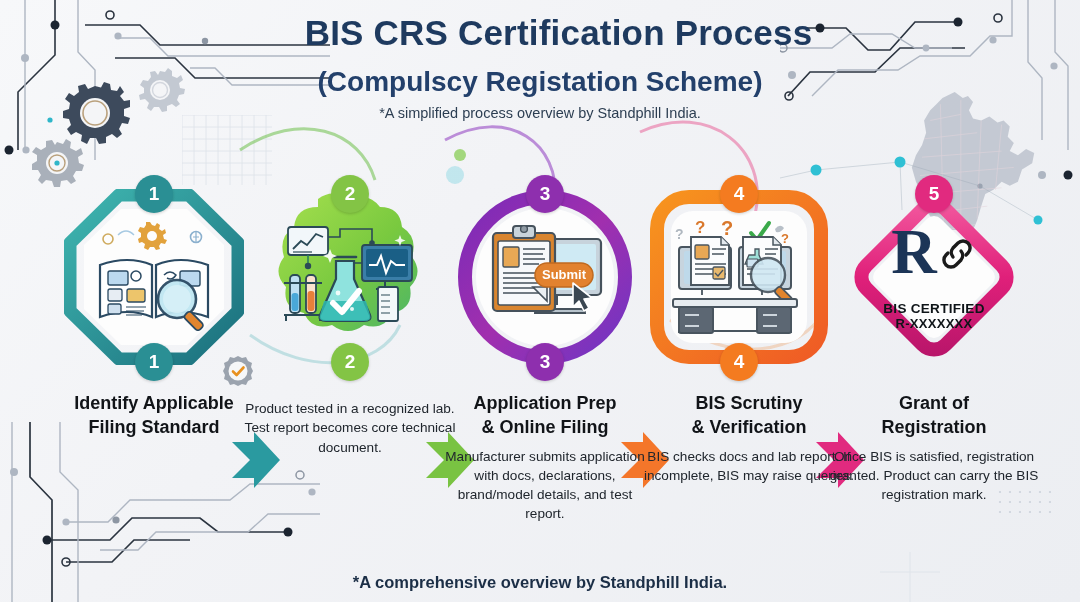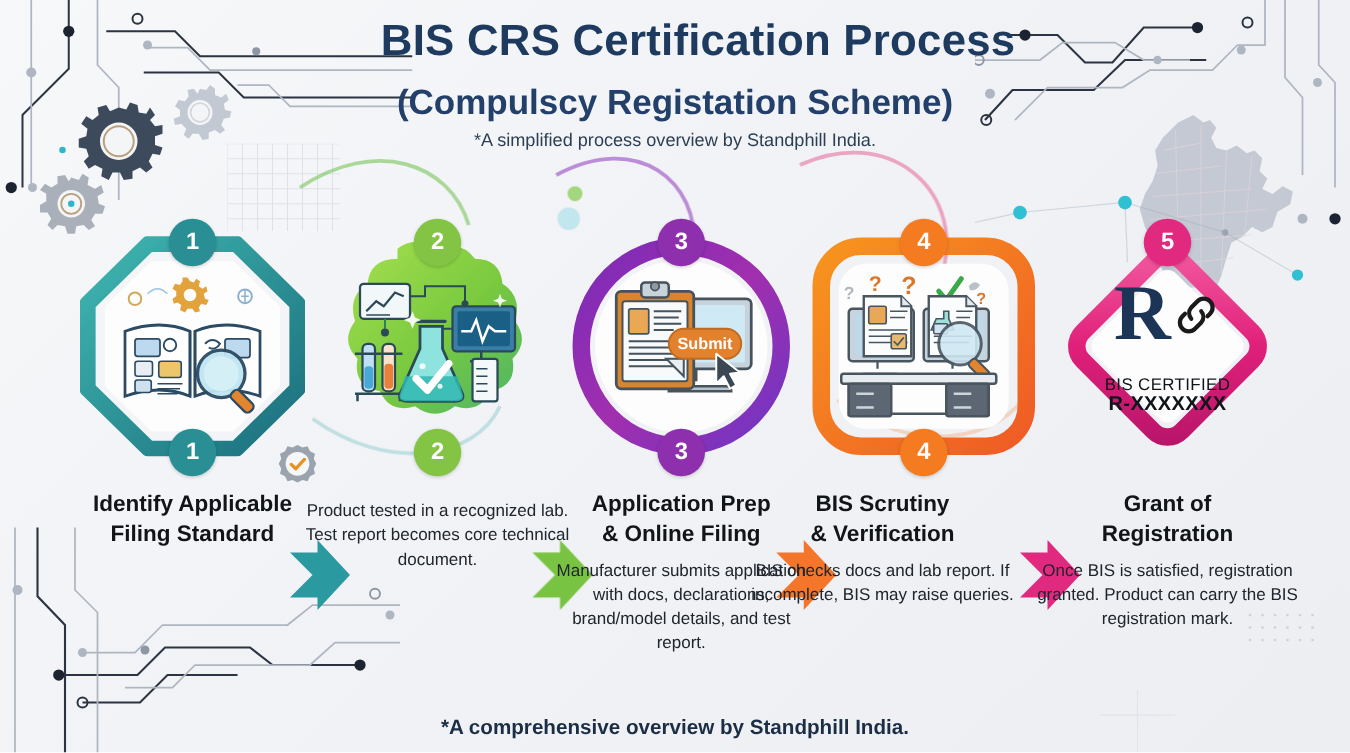--- a/index.html
+++ b/index.html
@@ -62,21 +62,21 @@
   .arrow-2 { left:426px; }
   .arrow-3 { left:621px; }
   .arrow-4 { left:816px; }
 
   
   .captions { position:absolute; top:392px; left:0; width:1080px; z-index:6; }
   .caption { position:absolute; top:0; width:216px; text-align:center; }
   .cap-1 { left:46px; }
   .cap-2 { left:242px; }
   .cap-3 { left:437px; }
-  .cap-4 { left:598px; }
+  .cap-4 { left:641px; }
   .cap-5 { left:826px;text-align:center; }
   .cap-title {
     font-size:18px; font-weight:bold; color:#111418; line-height:1.32;
   }
   .cap-body {
     font-size:13.6px; color:#20262d; line-height:1.42; margin-top:7px;
   }
 
   
   .footer {
@@ -88,22 +88,22 @@
   .mark5 {
     position:absolute; top:14px; left:8px; width:180px; height:176px;
     display:flex; flex-direction:column; align-items:center; justify-content:center;
     z-index:6; pointer-events:none;
   }
   .mark5-row { display:flex; align-items:center; justify-content:center; gap:2px; }
   .mark5-r {
     font-family:"Liberation Serif", serif;
     font-size:63px; font-weight:bold; color:#1c3557; line-height:.95;
   }
-  .mark5-line1 { font-size:13.5px; font-weight:normal; color:#0e1418; letter-spacing:.3px; margin-top:19px; }
-  .mark5-line2 { font-size:16px; font-weight:bold; color:#0e1418; letter-spacing:.3px; }
+  .mark5-line1 { font-size:13.5px; font-weight:bold; color:#0e1418; letter-spacing:.3px; margin-top:19px; }
+  .mark5-line2 { font-size:13px; font-weight:bold; color:#0e1418; letter-spacing:.3px; }
 </style>
 </head>
 <body>
 
 <div id="infographic">
 
   <div class="bg-layer">
 
     <svg class="bg-svg" style="top:0;left:0;" width="330" height="200" viewBox="0 0 330 200">
       <g fill="none" stroke="#2b3440" stroke-width="1.6">

